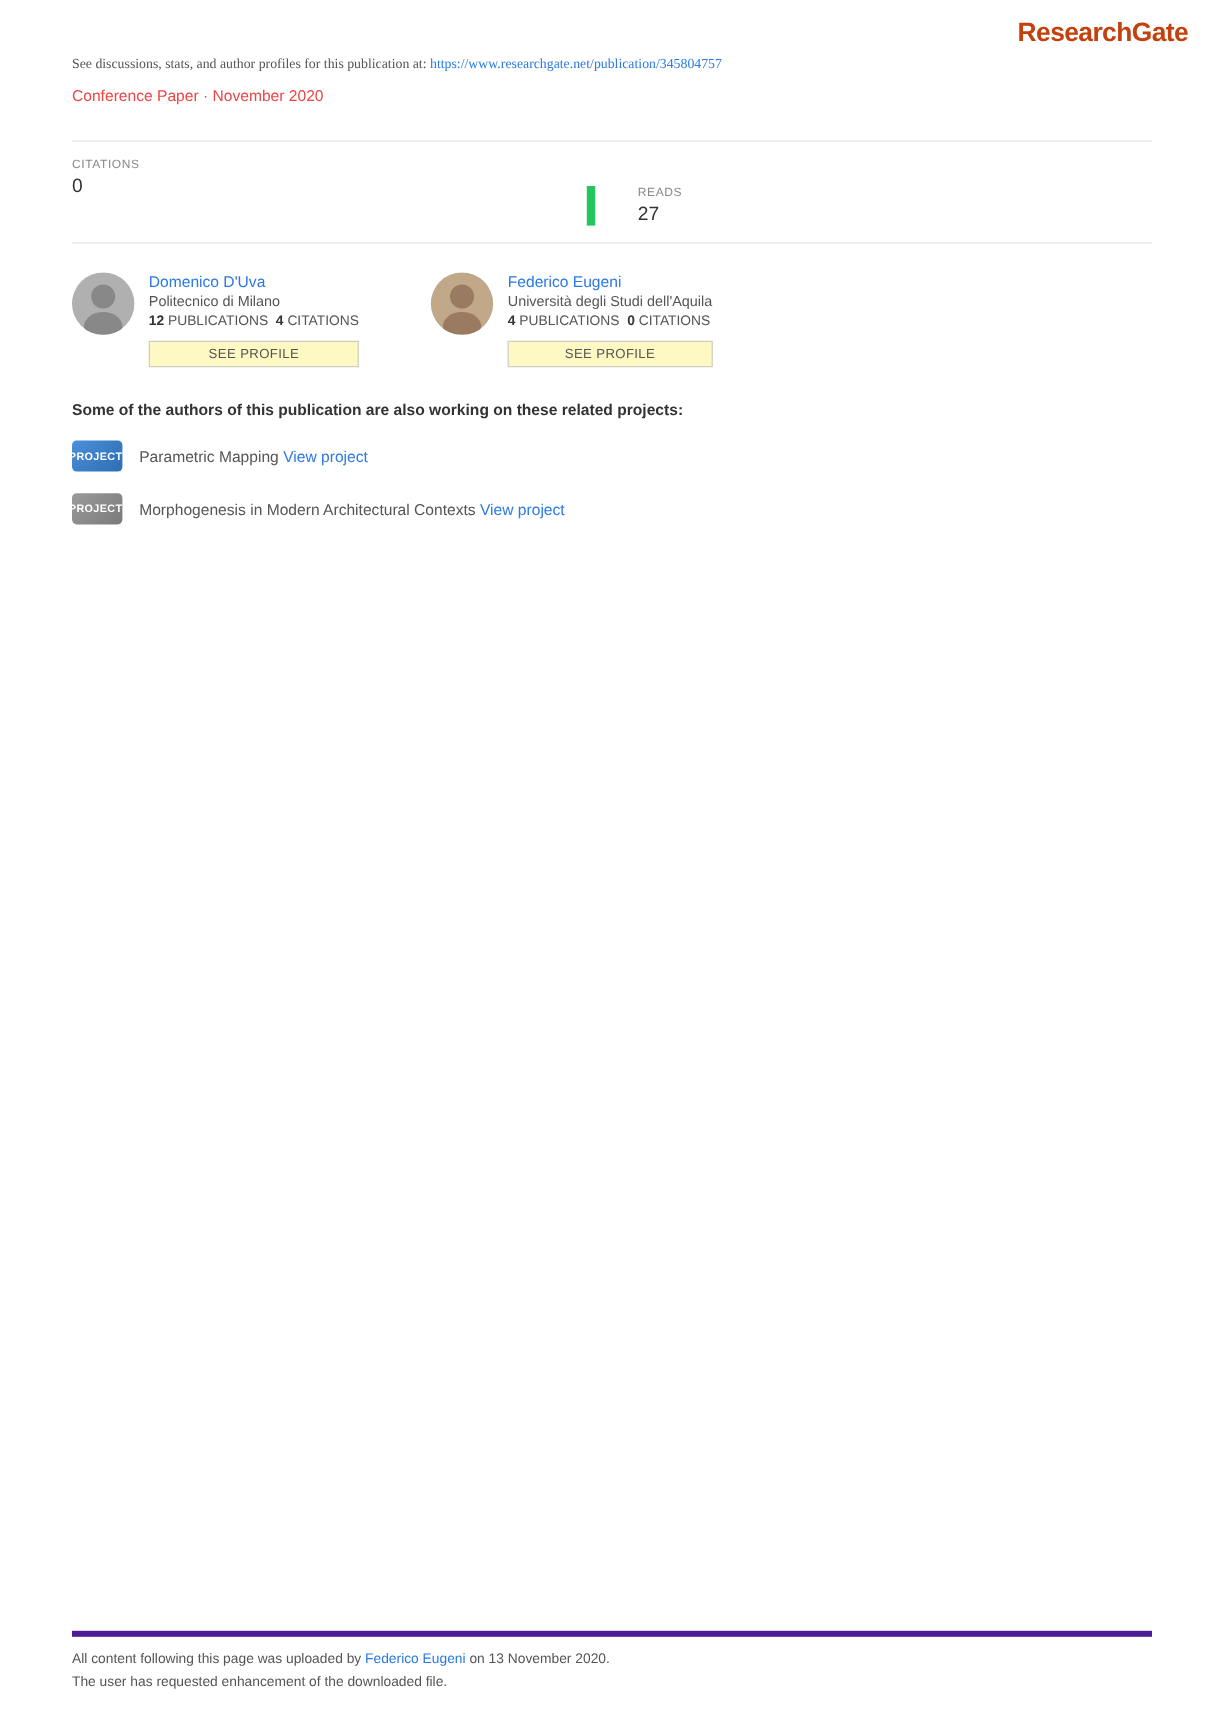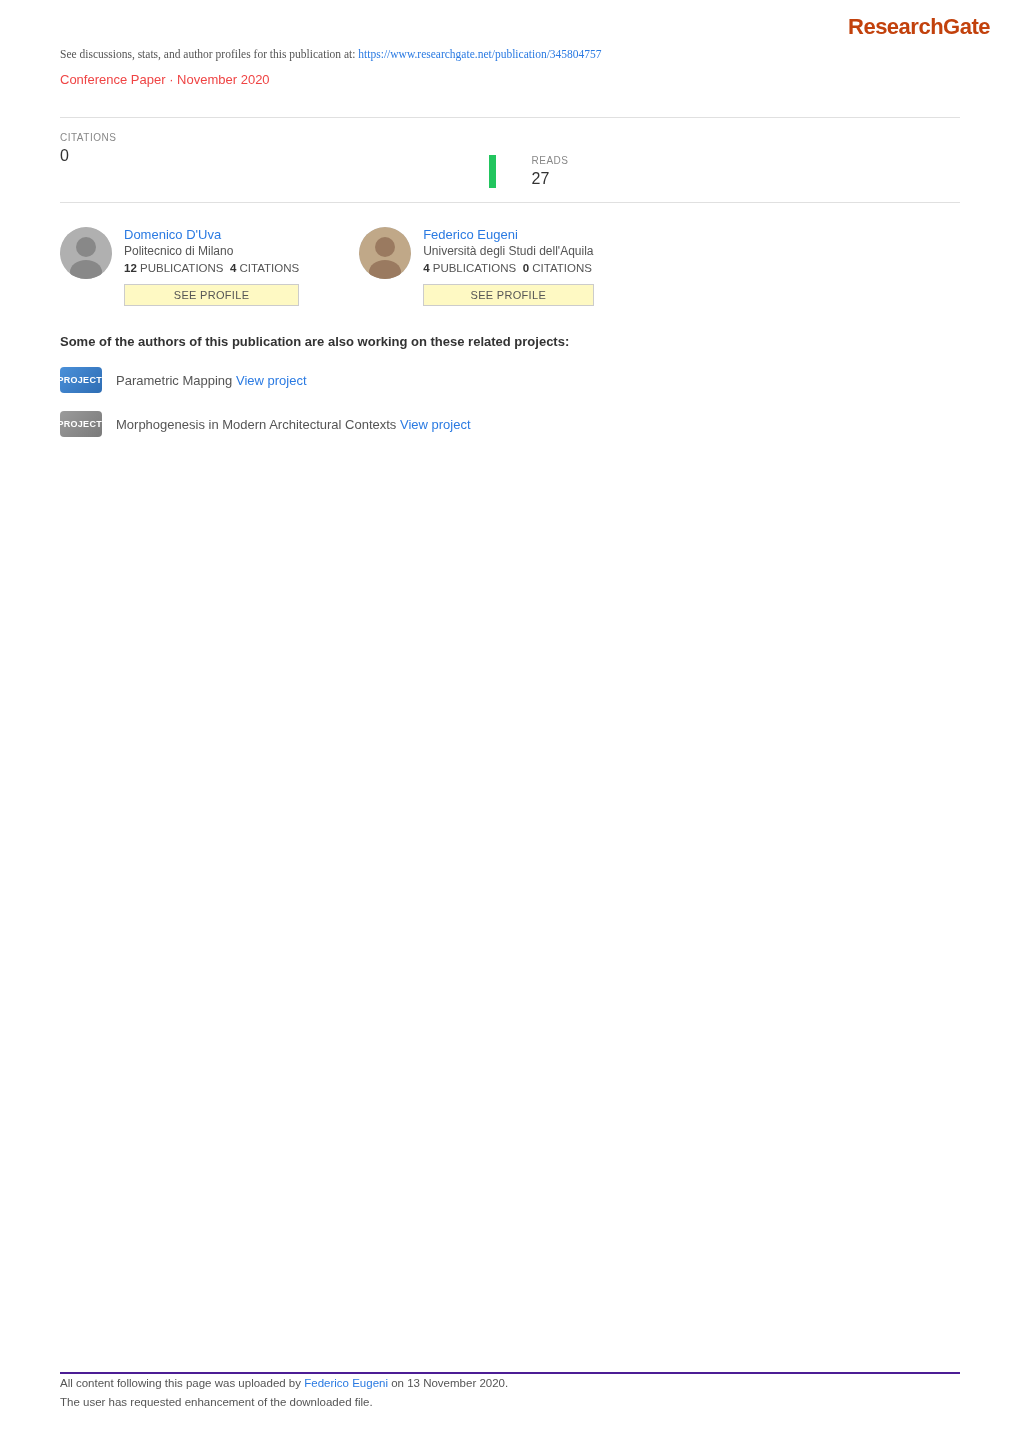--- a/index.html
+++ b/index.html
@@ -196,21 +196,22 @@
     }
     .project-text a {
       color: #2a7ae2;
       text-decoration: none;
     }
     .footer-section {
       position: absolute;
       bottom: 30px;
       left: 60px;
       right: 60px;
-      border-top: 2px solid #4c1d95;
+      border-top: 5px solid #4c1d95;
+      padding-top: 10px;
     }
     .footer-text {
       font-size: 11.5px;
       color: #555;
       font-family: Arial, sans-serif;
       line-height: 1.6;
     }
     .footer-text a {
       color: #2a7ae2;
       text-decoration: none;

